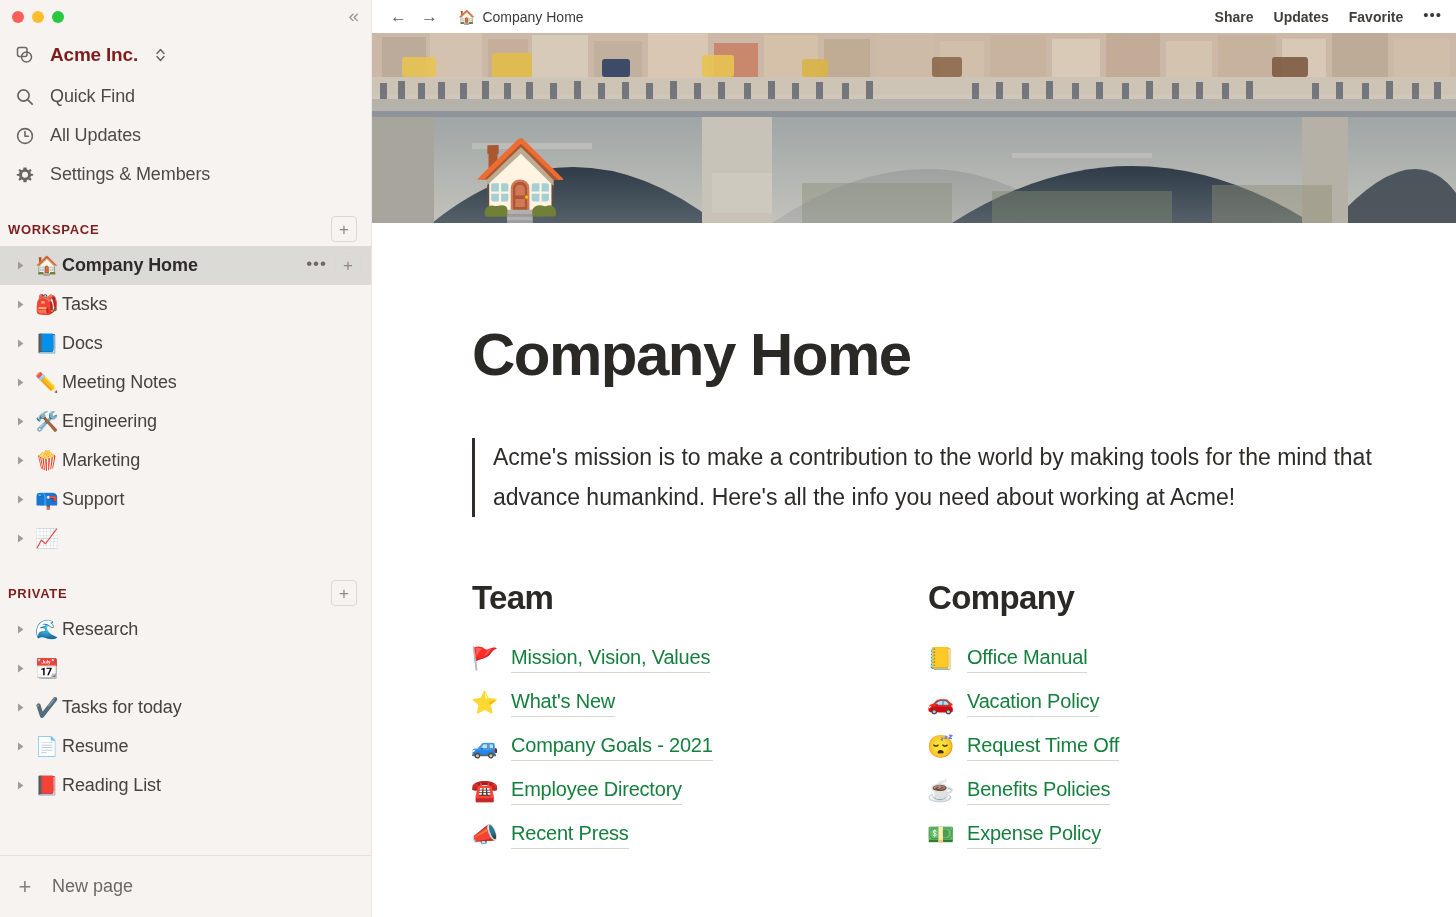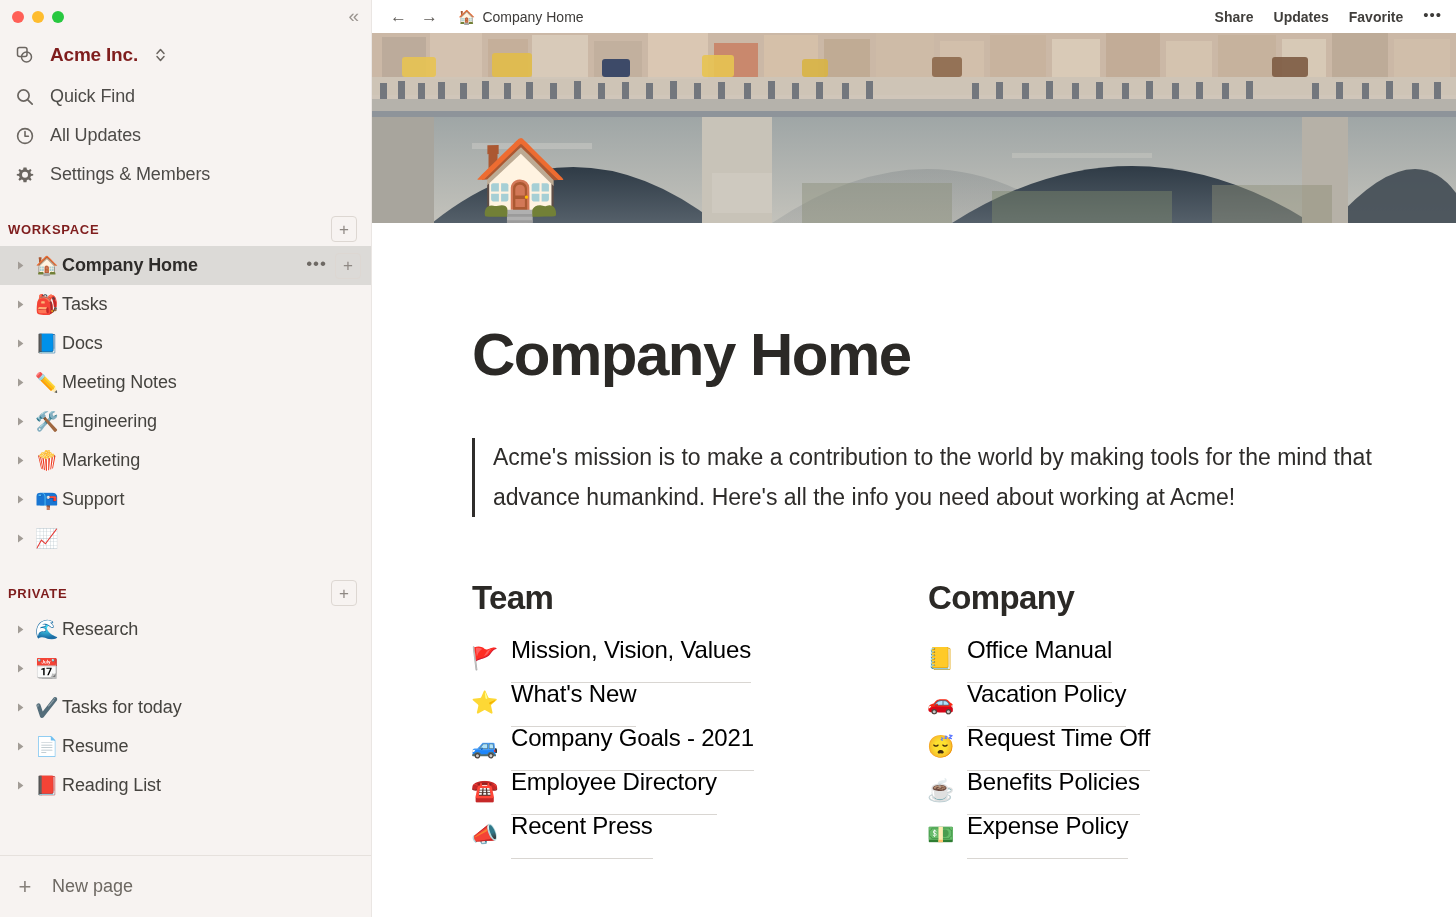--- a/index.html
+++ b/index.html
@@ -311,24 +311,24 @@
   }
   .link-emoji {
     font-size: 22px;
     width: 26px;
     flex: 0 0 26px;
     display: flex;
     justify-content: center;
     line-height: 1;
   }
   .link-text {
-    font-size: 24px;
-    color: #000000;
+    font-size: 20px;
+    color: #15803d;
     border-bottom: 1.5px solid #d9d6d2;
-    padding-bottom: 18px;
+    padding-bottom: 3px;
     letter-spacing: -0.2px;
   }
 </style>
 </head>
 <body>
 
 <div class="app">
 
   <aside class="sidebar">
 

